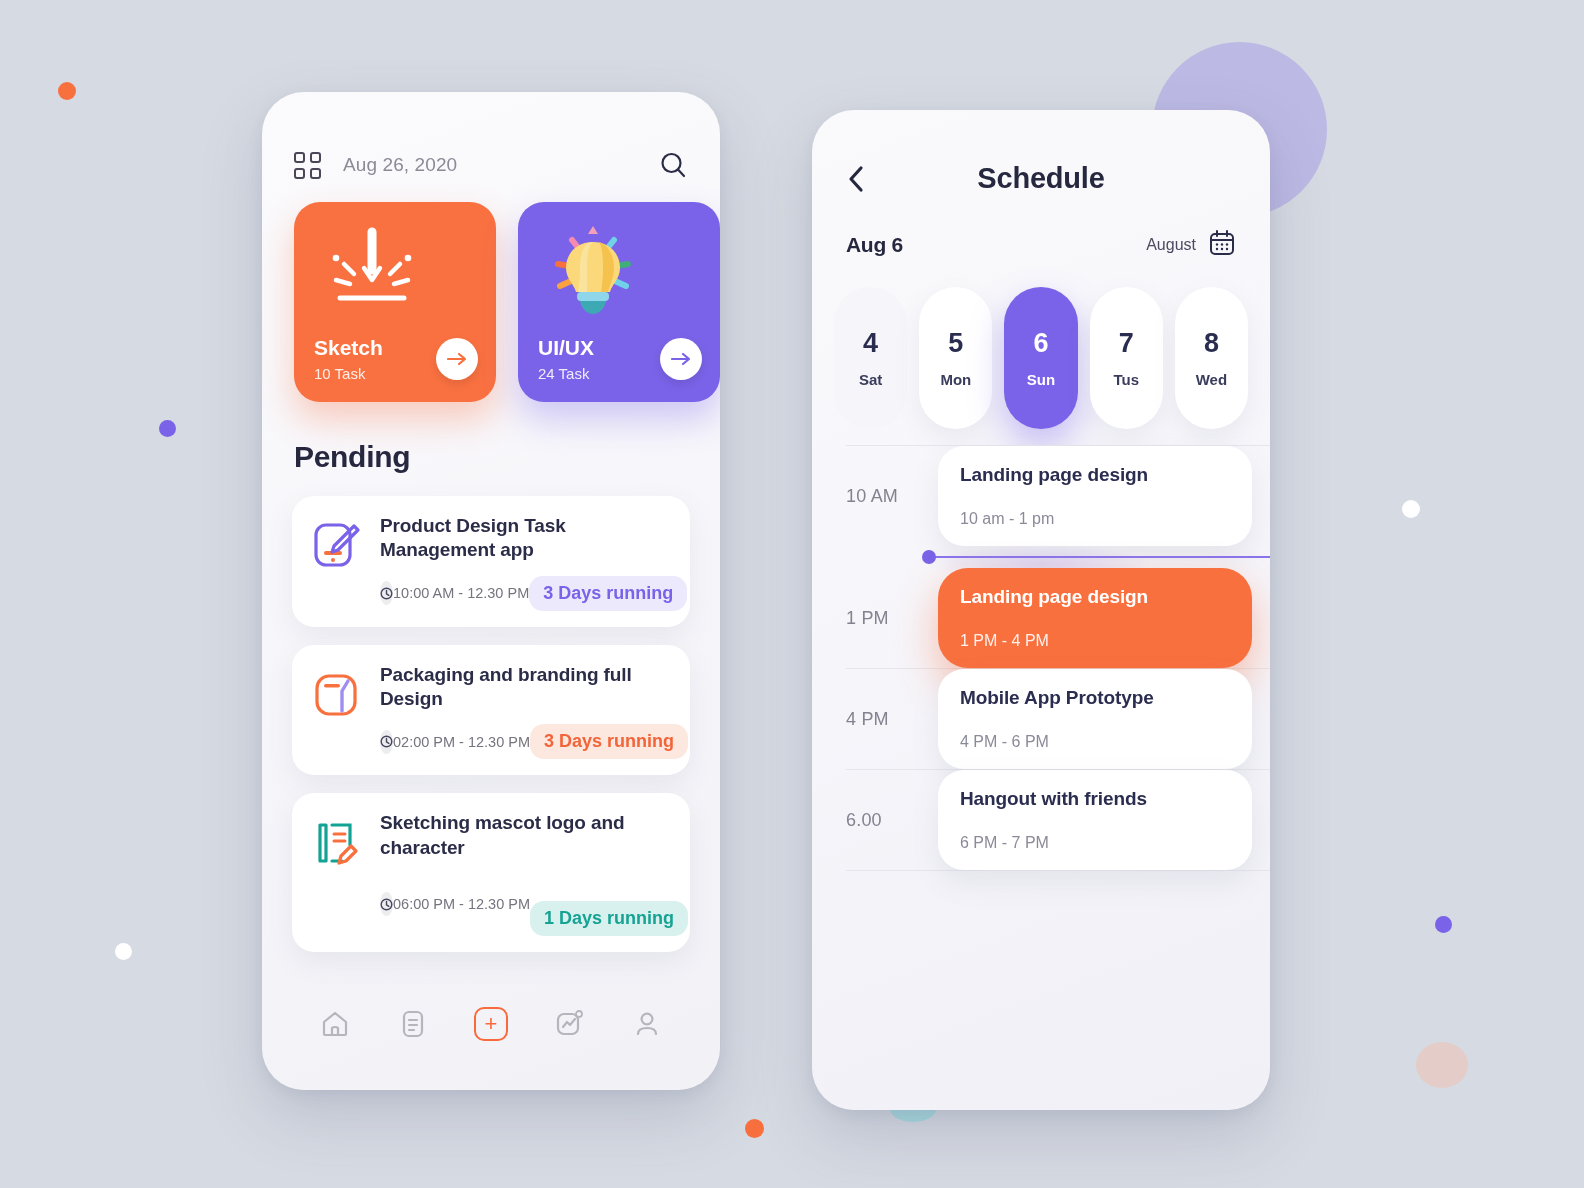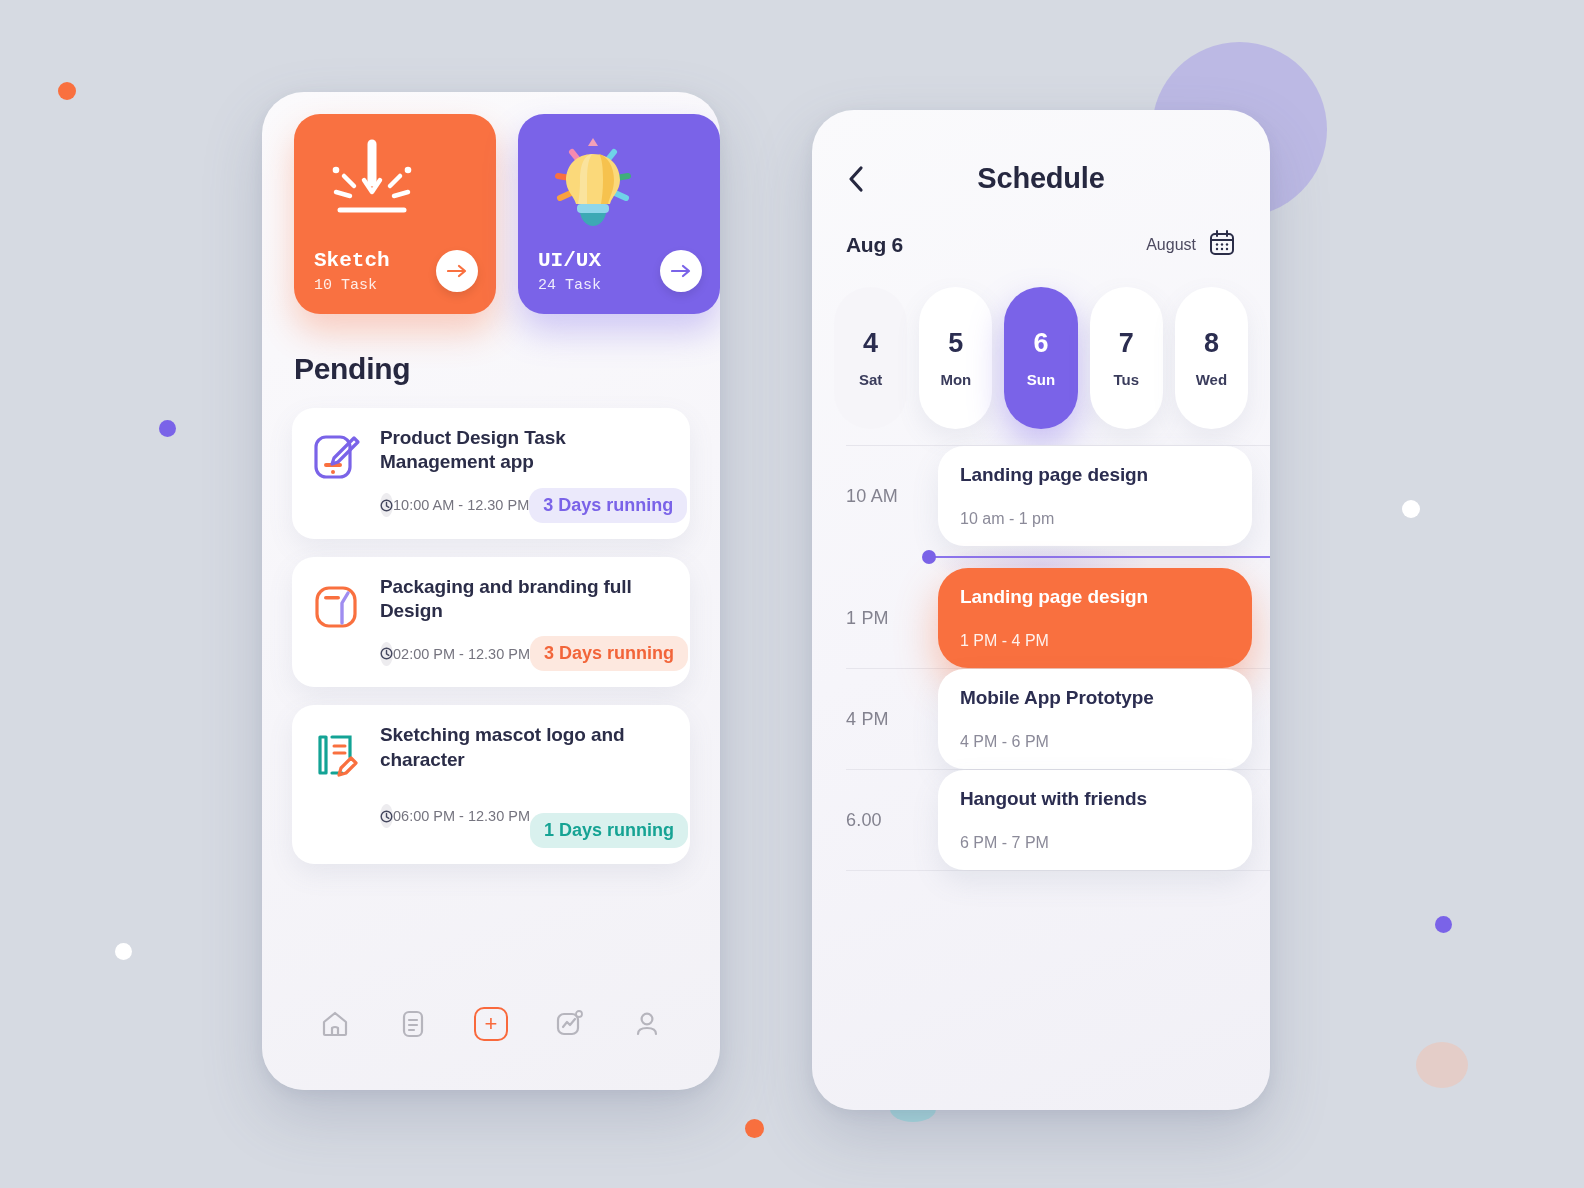--- a/index.html
+++ b/index.html
@@ -69,21 +69,20 @@
   .cards {
     display: flex; gap: 22px; padding: 22px 0 0 32px;
   }
   .task-card {
     position: relative;
     width: 210px; height: 200px;
     border-radius: 26px;
     padding: 20px;
     display: flex; flex-direction: column; justify-content: flex-end;
     color: #fff;
-    font-family: Liberation Mono, monospace;
   }
   .task-card.orange {
     background: #f97141;
     box-shadow: 0 18px 34px rgba(249,113,65,0.32);
   }
   .task-card.purple {
     background: #7a63e8;
     box-shadow: 0 18px 34px rgba(122,99,232,0.32);
   }
   .card-art { position: absolute; left: 26px; top: 22px; }
@@ -227,20 +226,35 @@
   <div class="dot" style="left:115px;top:943px;width:17px;height:17px;background:#ffffff;"></div>
   <div class="dot" style="left:1402px;top:500px;width:18px;height:18px;background:#ffffff;"></div>
   <div class="dot" style="left:1435px;top:916px;width:17px;height:17px;background:#7a63e8;"></div>
   <div class="pink-blob"></div>
   <div class="dot" style="left:745px;top:1119px;width:19px;height:19px;background:#f9703f;"></div>
   <div class="teal-blob"></div>
 </div>
 
 <div class="phone" id="phone-left">
 
+  <div class="topbar">
+    <div class="grid-icon">
+      <i></i>
+        <i></i>
+        <i></i>
+        <i></i>
+    </div>
+    <div class="topdate">Aug 26, 2020</div>
+    <div class="search-icon">
+      <svg width="30" height="30" viewBox="0 0 30 30">
+        <circle cx="13.5" cy="13" r="9" fill="none" stroke="#2b2d48" stroke-width="2.2"></circle>
+        <line x1="20" y1="19.5" x2="26" y2="26" stroke="#2b2d48" stroke-width="2.2" stroke-linecap="round"></line>
+      </svg>
+    </div>
+  </div>
 
 
   <div class="cards">
 
     <div class="task-card orange">
       <div class="card-art">
         <svg width="104" height="94" viewBox="0 0 104 94">
           <g stroke="#ffffff" stroke-width="4.5" stroke-linecap="round" fill="none">
             <path d="M52 8 v38" stroke-width="9"></path>
             <path d="M44 44 L52 56 L60 44" stroke-width="4.5" stroke-linejoin="round"></path>

